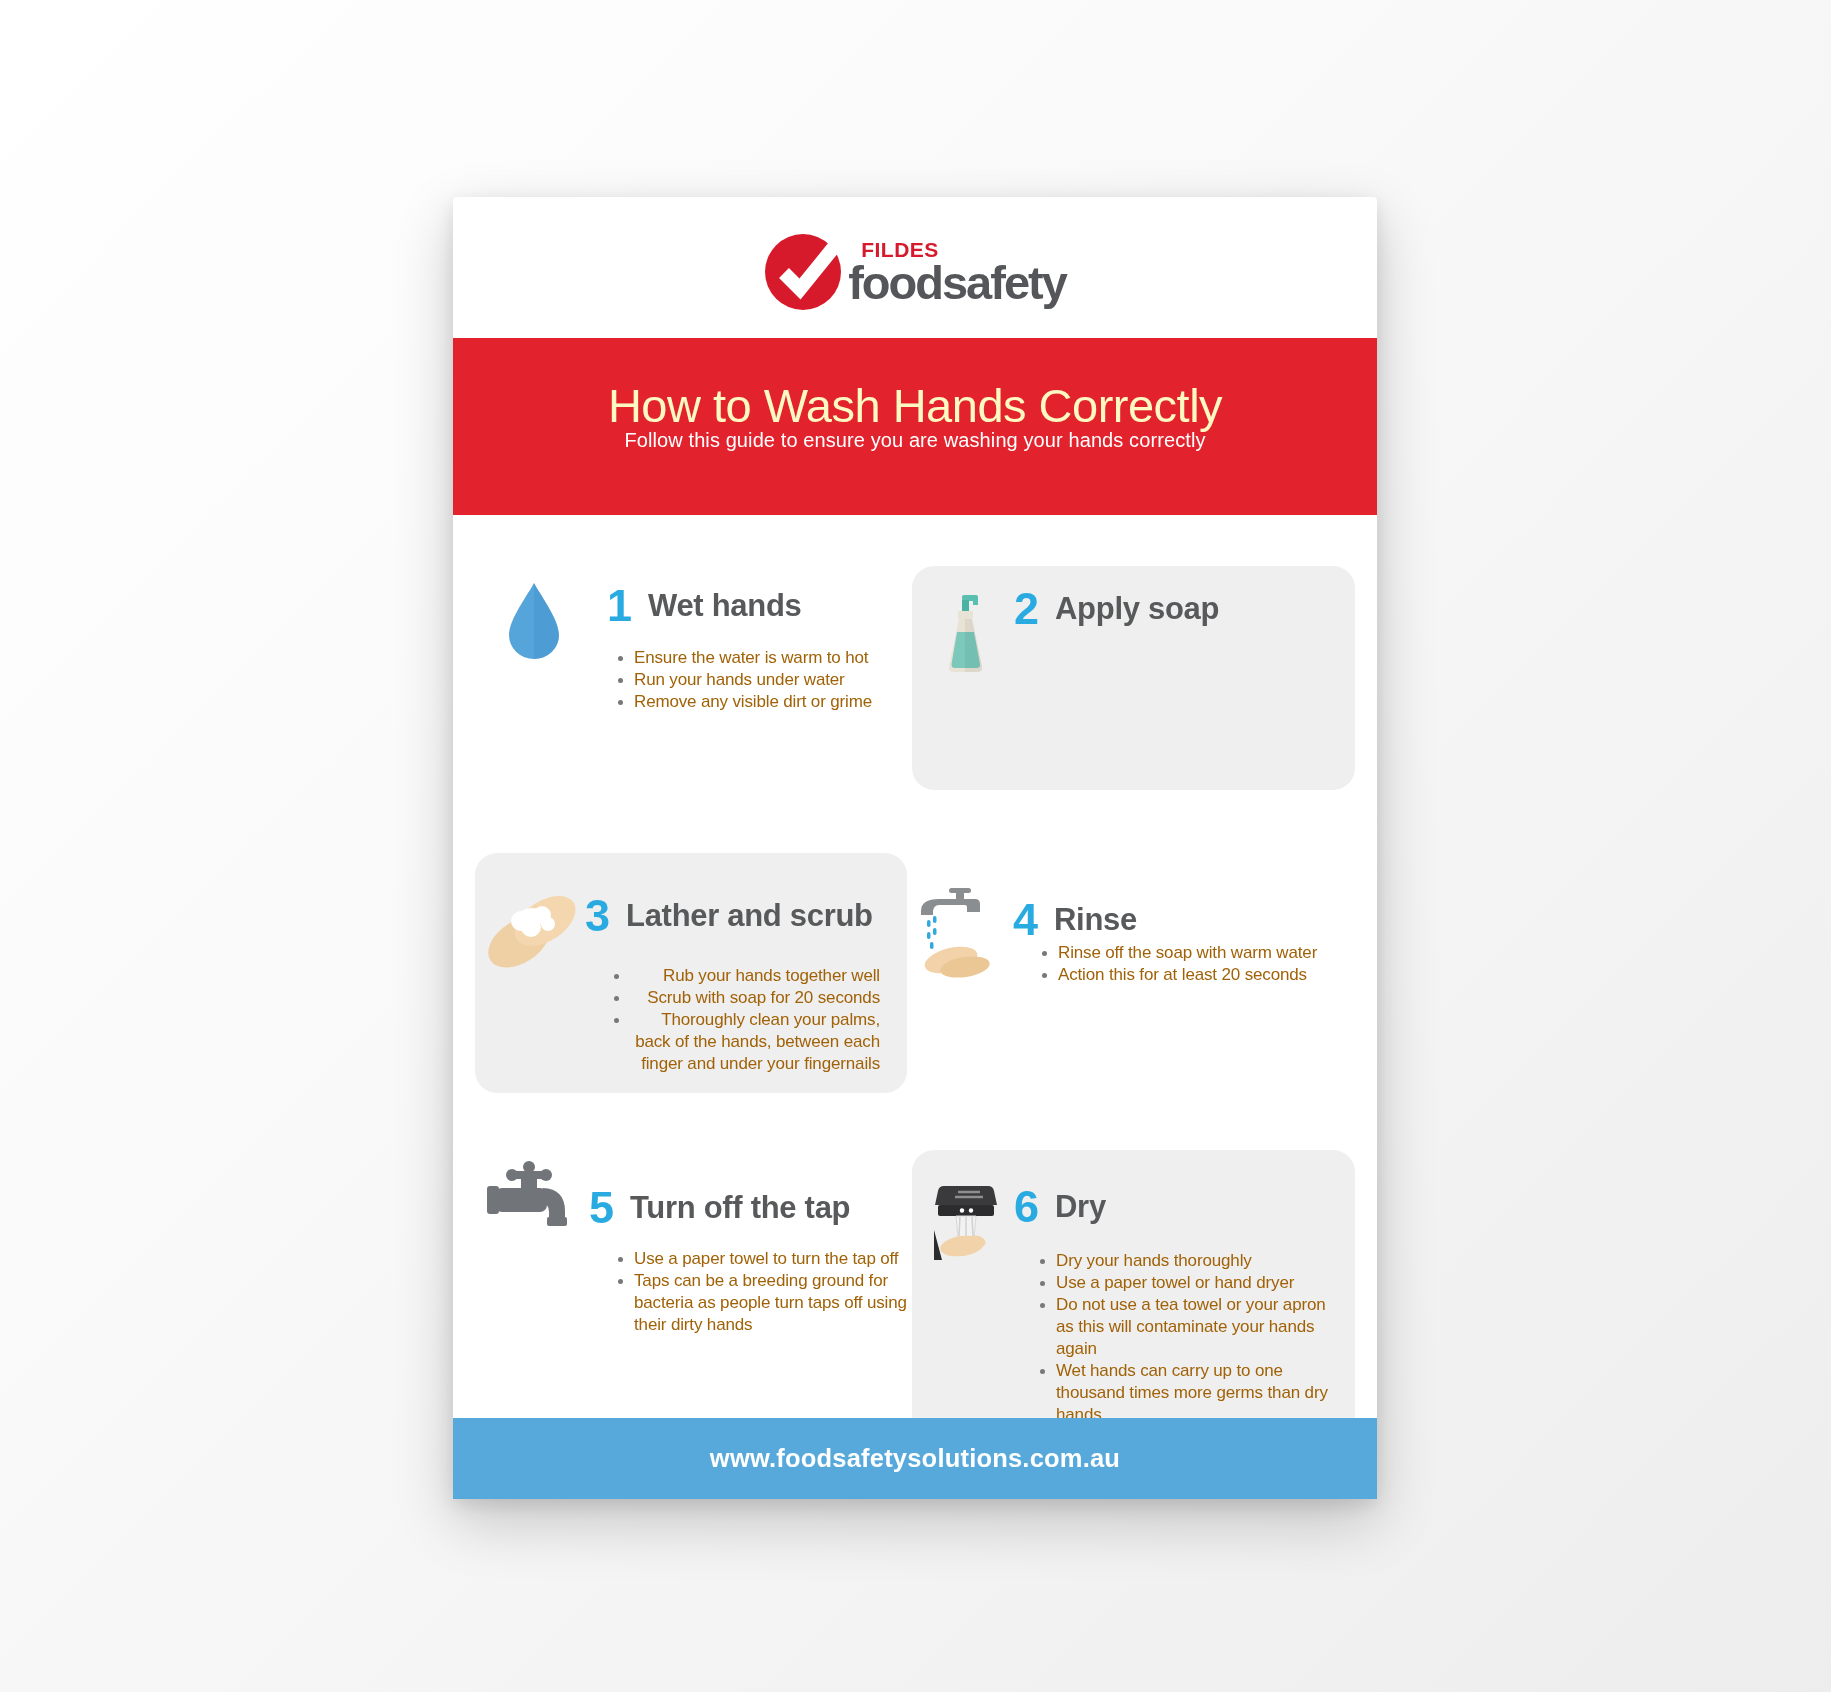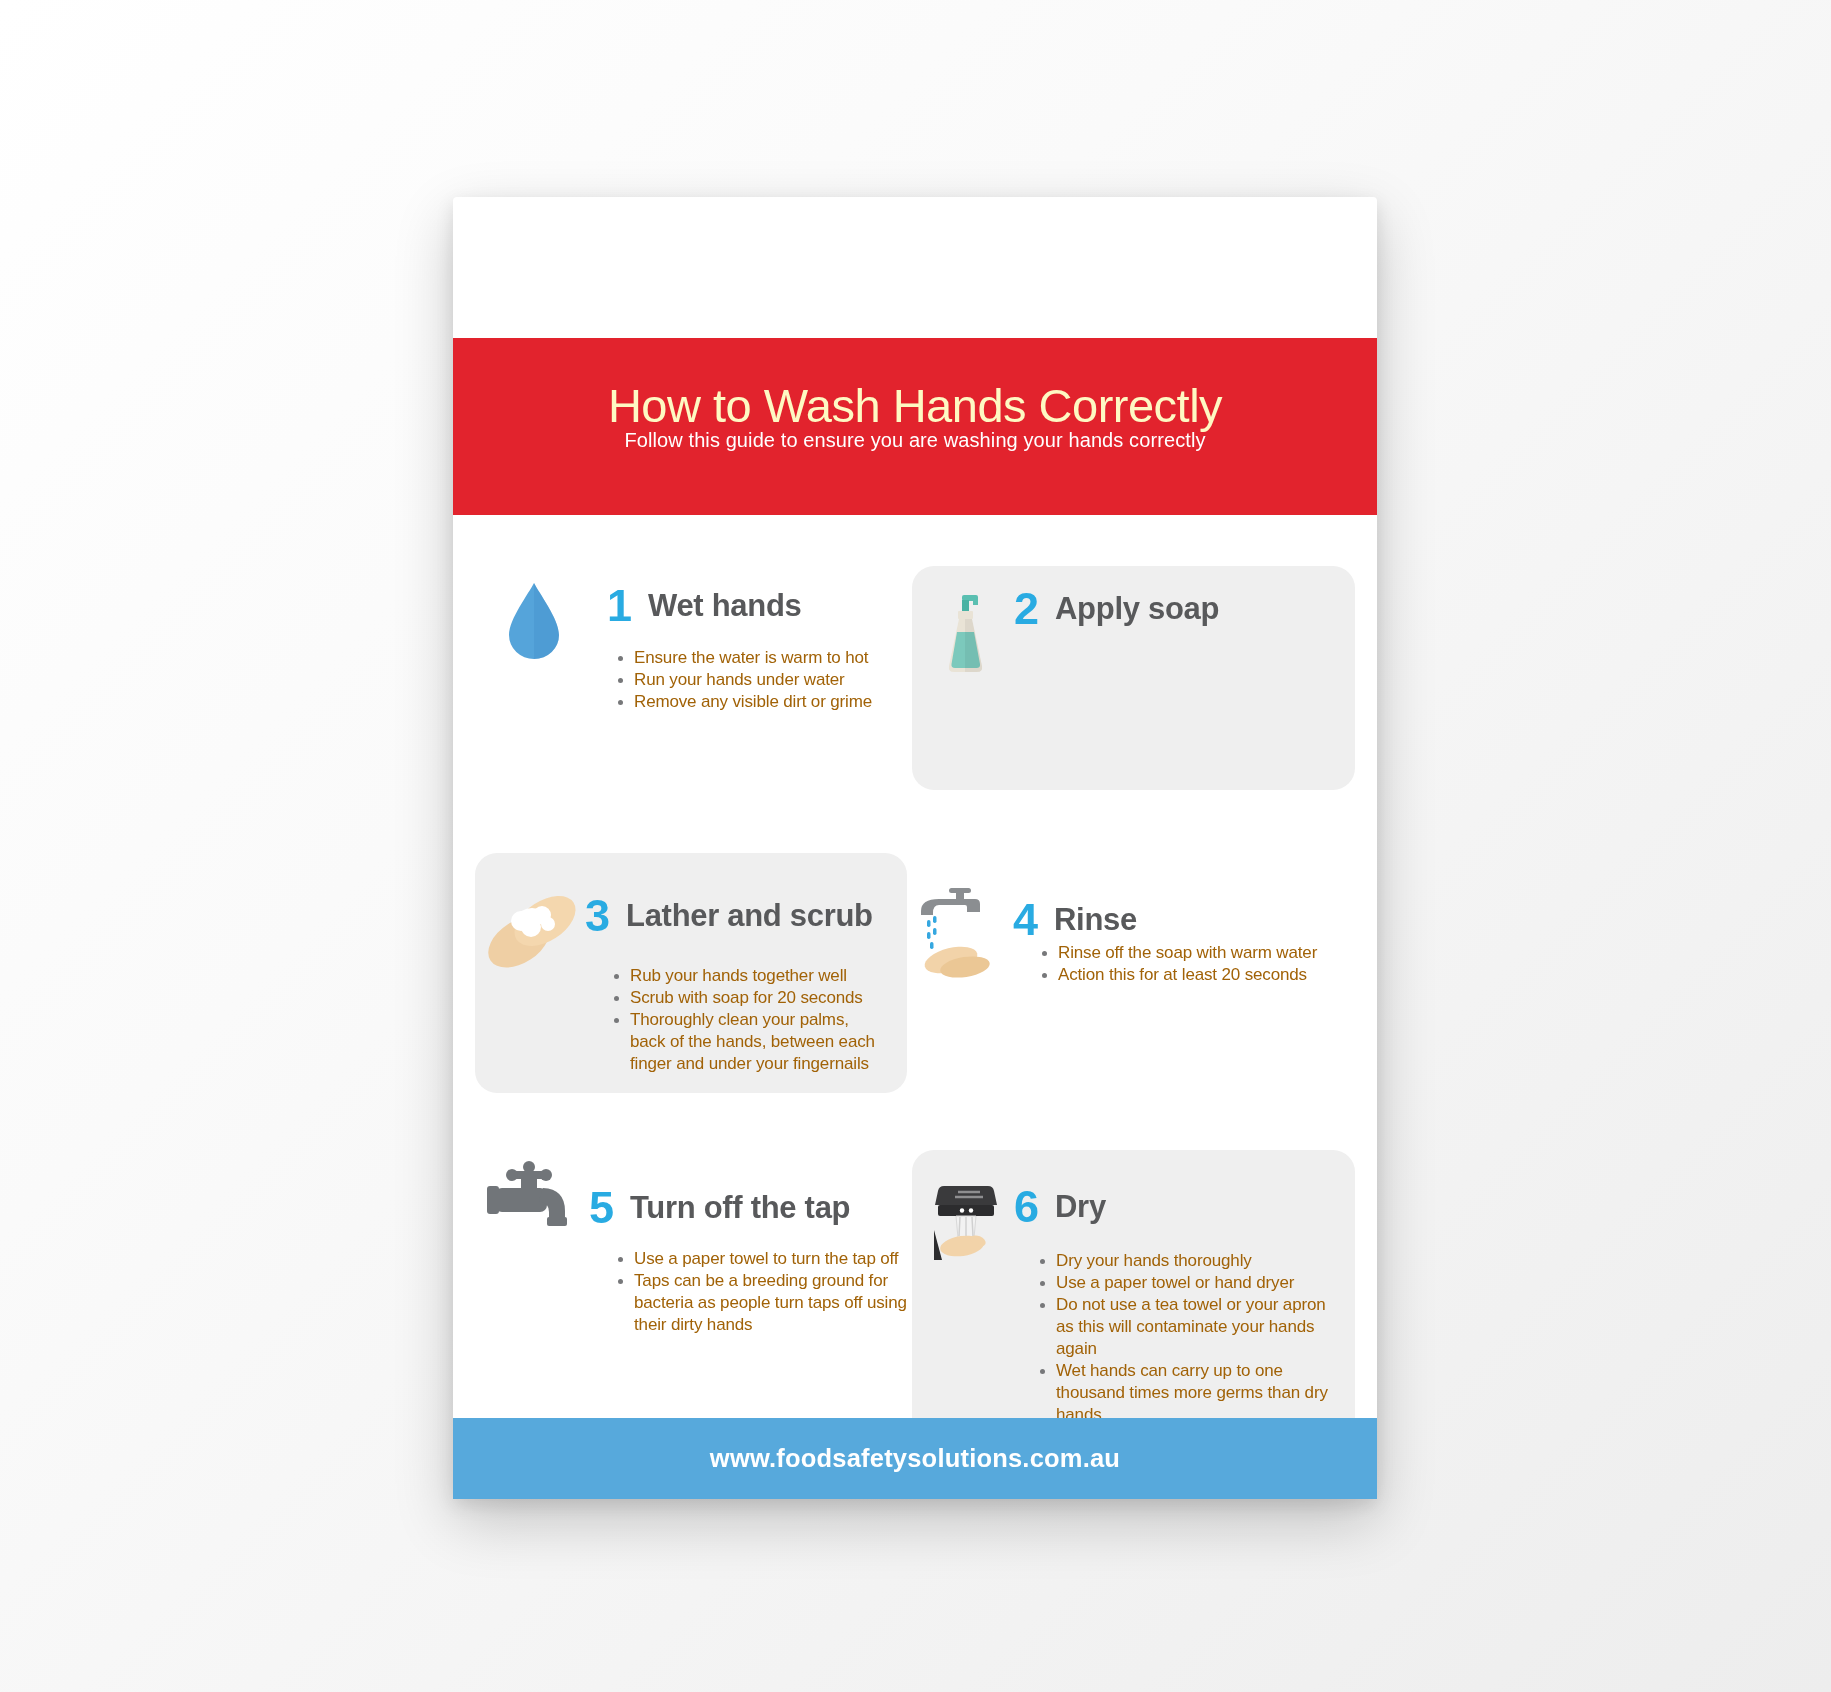--- a/index.html
+++ b/index.html
@@ -43,21 +43,21 @@
 
   #step2{left:459px;top:369px;width:443px;min-height:224px;padding:20px 10px 20px 22px;}
   #step2 .icon-col{width:70px;padding-top:8px;padding-left:10px;}
   #step2 ul{margin-top:24px;padding-left:42px;}
   #step2 li{max-width:295px;}
 
   #step3{left:22px;top:656px;width:432px;min-height:240px;padding:34px 8px 18px 10px;}
   #step3 .icon-col{width:100px;}
   #step3 .head{margin-top:6px;}
   #step3 ul{margin-top:27px;}
-  #step3 li{max-width:250px;}
+  #step3 li{max-width:250px;text-align:right;}
 
   #step4{left:462px;top:680px;width:436px;}
   #step4 .icon-col{width:92px;padding-top:10px;padding-left:6px;}
   #step4 .head{margin-top:20px;}
   #step4 ul{}
   #step4 li{max-width:310px;}
 
   #step5{left:26px;top:948px;width:430px;}
   #step5 .icon-col{width:104px;padding-top:16px;padding-left:6px;}
   #step5 .head{margin-top:40px;}
@@ -73,20 +73,32 @@
   
   .footer{position:absolute;left:0;top:1221px;width:100%;height:81px;background:#57A9DC;
     display:flex;align-items:center;justify-content:center;}
   .footer-url{font-size:25.5px;font-weight:700;color:#ffffff;letter-spacing:.2px;}
 </style>
 </head>
 <body>
 
 <div class="page">
 
+  <div class="logo-row">
+    <div class="logo">
+      <svg width="82" height="80" viewBox="0 0 82 80">
+        <circle cx="39" cy="40" r="38" fill="#D7192C"></circle>
+        <path d="M20 41 L36 57 L70 15" stroke="#ffffff" stroke-width="14" fill="none"></path>
+      </svg>
+      <div class="logo-text">
+        <div class="logo-fildes">FILDES</div>
+        <div class="logo-main"><span>food</span><span>safety</span></div>
+      </div>
+    </div>
+  </div>
 
   <div class="band">
     <div class="band-title">How to Wash Hands Correctly</div>
     <div class="band-sub">Follow this guide to ensure you are washing your hands correctly</div>
   </div>
 
   <div class="step" id="step1">
     <div class="icon-col">
       <svg width="54" height="78" viewBox="0 0 54 78">
         <path d="M27 2 C22 12 2 38 2 54 a25 24 0 0 0 50 0 C52 38 32 12 27 2 Z" fill="#55A4DA"></path>

